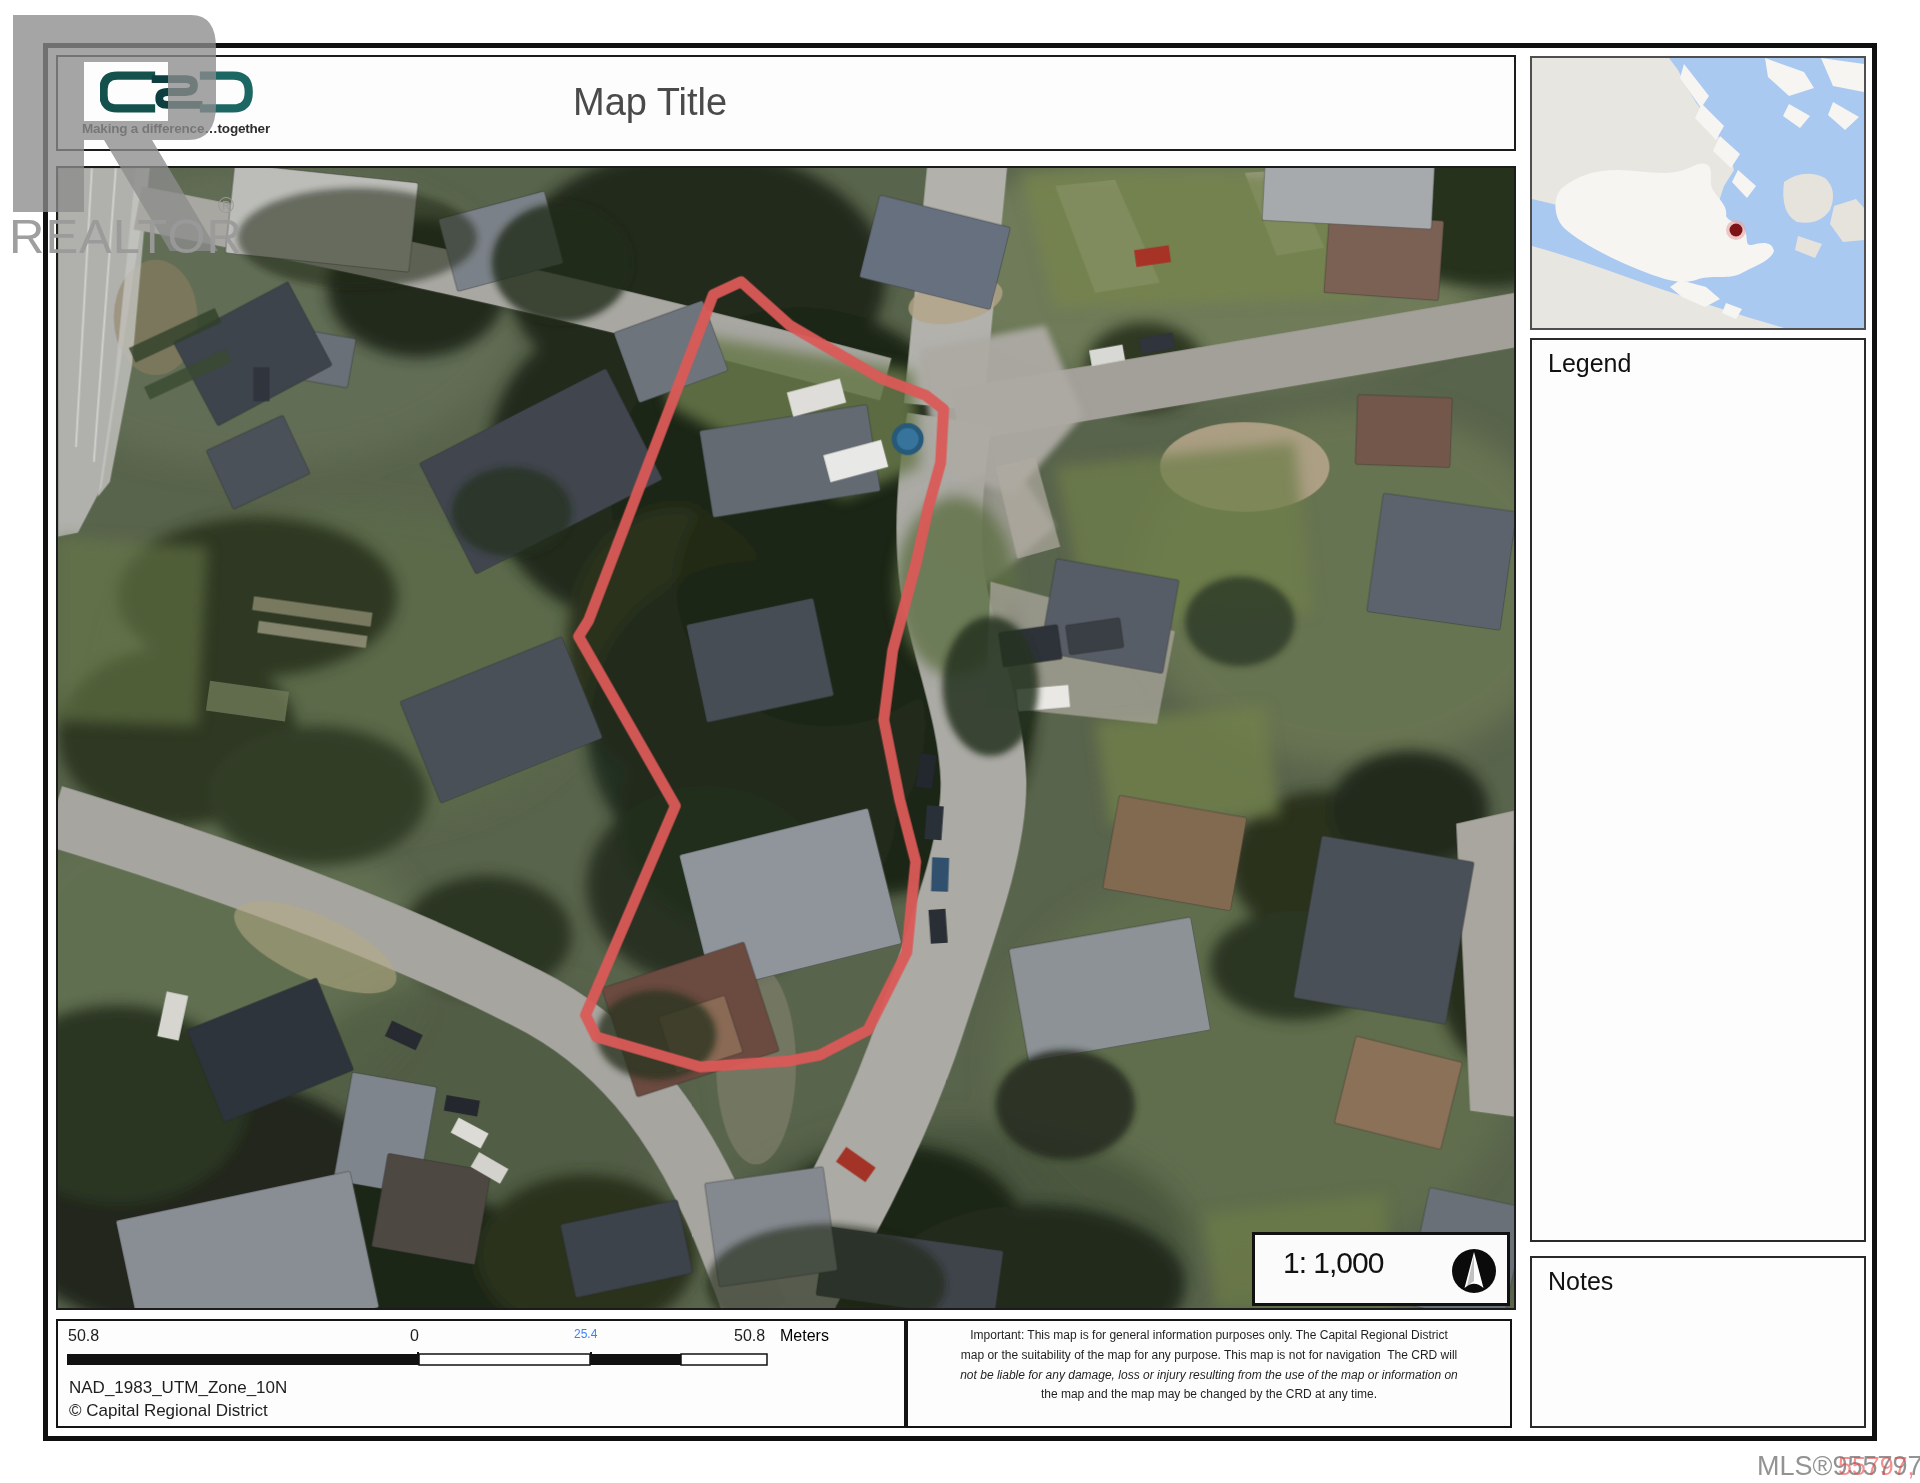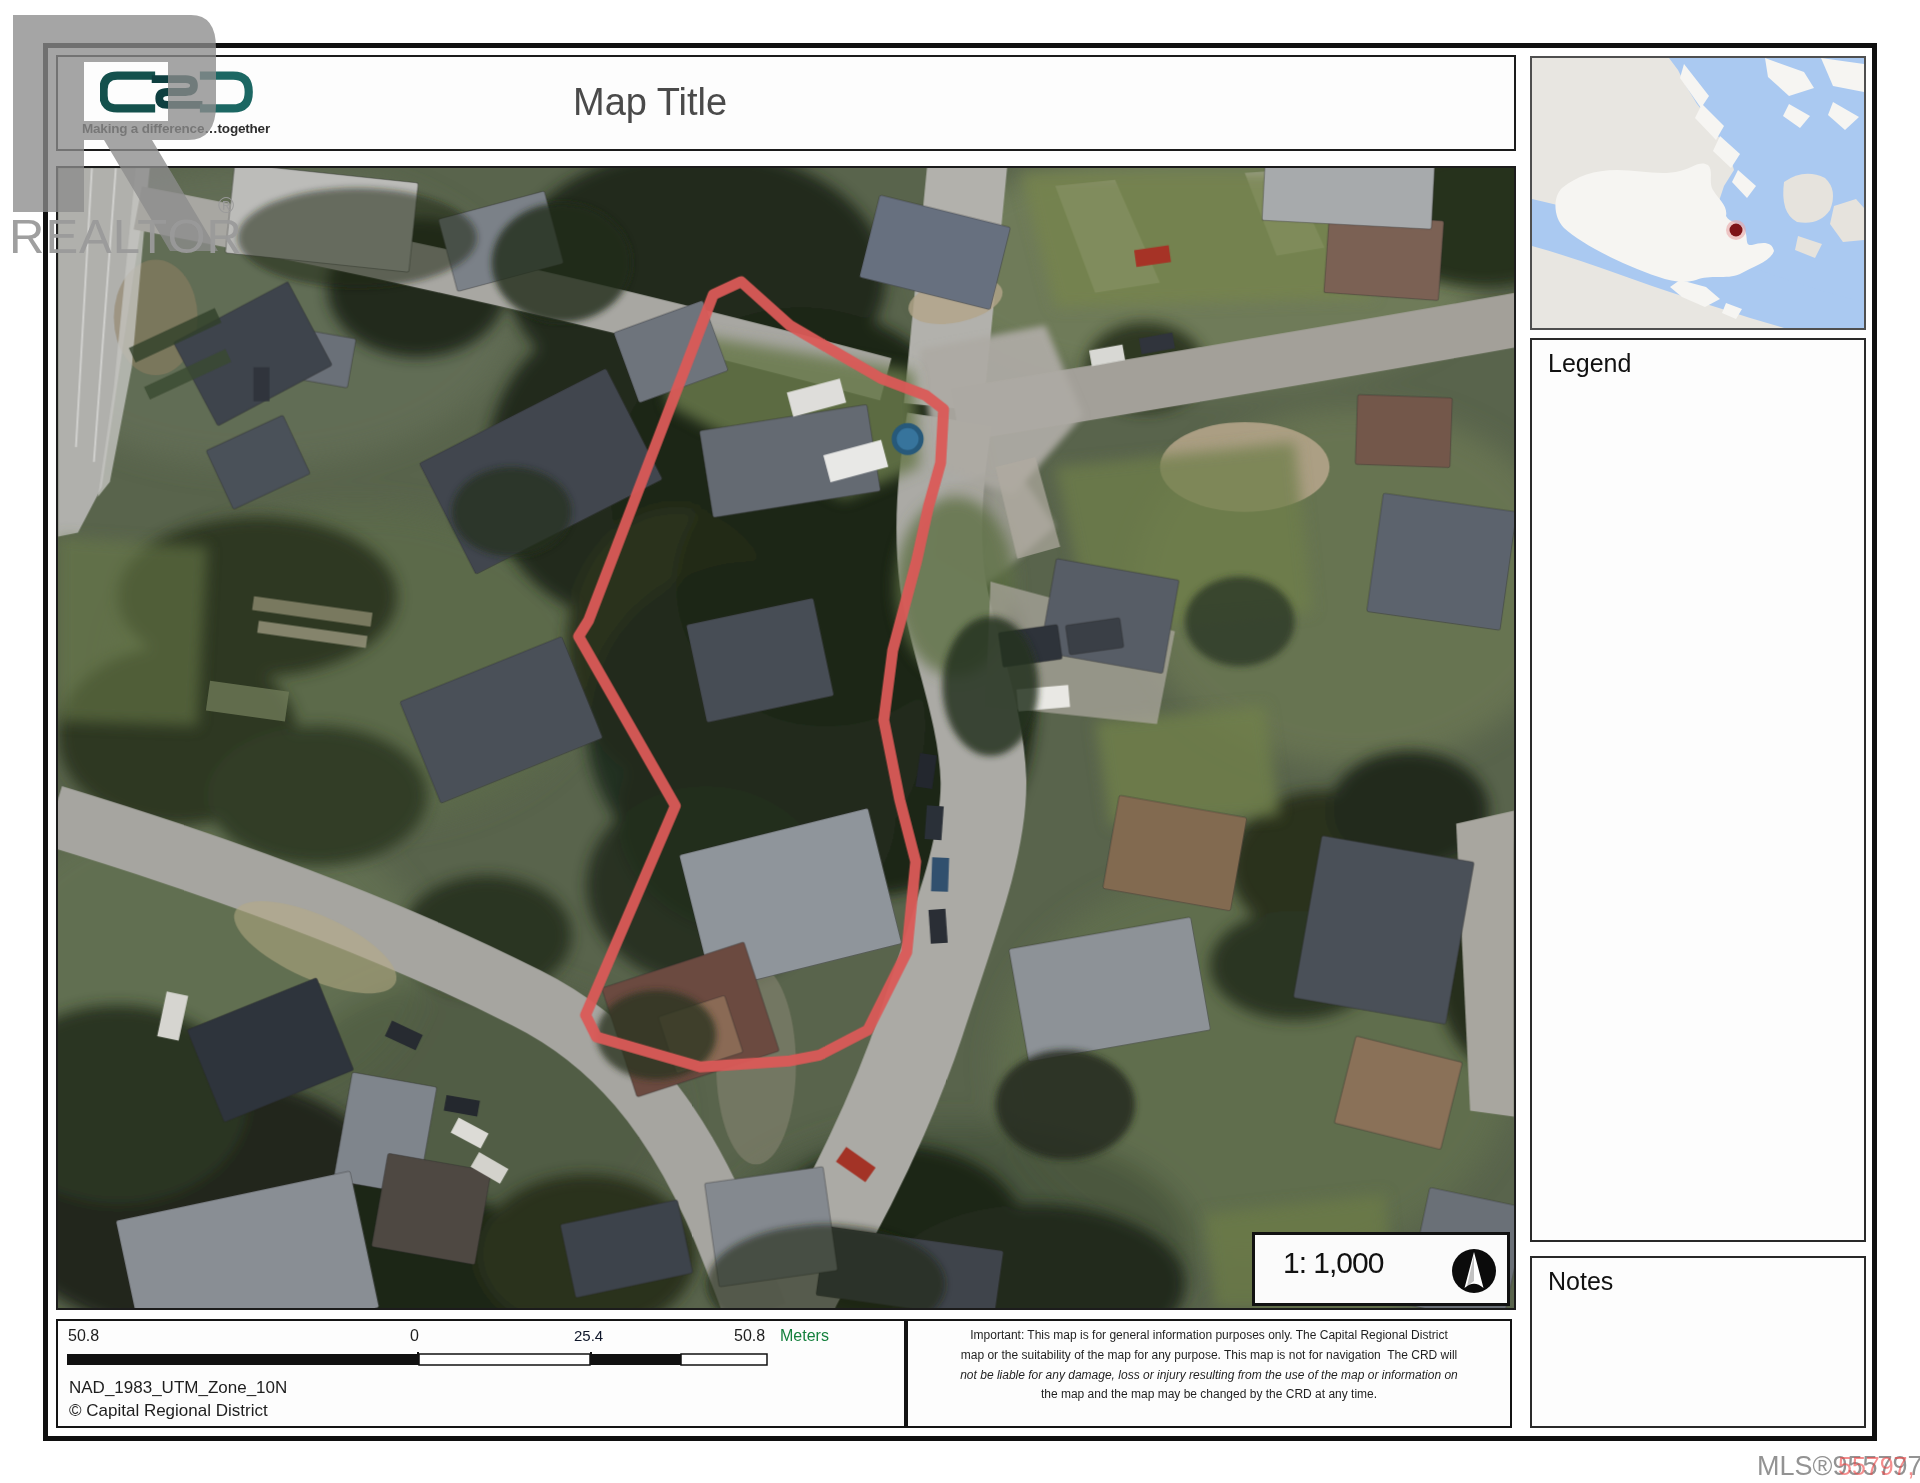--- a/index.html
+++ b/index.html
@@ -312,23 +312,23 @@
   <div class="abs" style="left:16px;top:9px;font-size:25px;color:#111;">Legend</div>
 </div>
 
 <div class="abs" style="left:1530px;top:1256px;width:336px;height:172px;border:2px solid #2a2a2a;box-sizing:border-box;background:#fdfdfd;">
   <div class="abs" style="left:16px;top:9px;font-size:25px;color:#111;">Notes</div>
 </div>
 
 <div class="abs" style="left:56px;top:1319px;width:850px;height:109px;border:2px solid #141414;box-sizing:border-box;background:#fdfdfd;">
   <div class="abs" style="left:10px;top:6px;font-size:16px;color:#1e1e1e;">50.8</div>
   <div class="abs" style="left:352px;top:6px;font-size:16px;color:#1e1e1e;">0</div>
-  <div class="abs" style="left:516px;top:6px;font-size:15px;color:#0f172a;">25.4</div>
+  <div class="abs" style="left:516px;top:6px;font-size:12px;color:#3b82f6;">25.4</div>
   <div class="abs" style="left:676px;top:6px;font-size:16px;color:#1e1e1e;">50.8</div>
-  <div class="abs" style="left:722px;top:6px;font-size:16px;color:#15803d;">Meters</div>
+  <div class="abs" style="left:722px;top:6px;font-size:16px;color:#000000;">Meters</div>
   <svg class="abs" style="left:8px;top:20px;" width="710" height="25" viewBox="0 0 710 25">
     <rect x="351" y="11" width="2" height="9" fill="#111"></rect>
     <rect x="524" y="11" width="2" height="9" fill="#111"></rect>
     <rect x="1" y="13" width="352" height="11" fill="#111"></rect>
     <rect x="353" y="13" width="171" height="11" fill="#fff" stroke="#111" stroke-width="1.5"></rect>
     <rect x="524" y="13" width="91" height="11" fill="#111"></rect>
     <rect x="615" y="13" width="86" height="11" fill="#fff" stroke="#111" stroke-width="1.5"></rect>
   </svg>
   <div class="abs" style="left:11px;top:57px;font-size:17px;color:#1e1e1e;">NAD_1983_UTM_Zone_10N</div>
   <div class="abs" style="left:11px;top:80px;font-size:17px;color:#1e1e1e;">© Capital Regional District</div>

